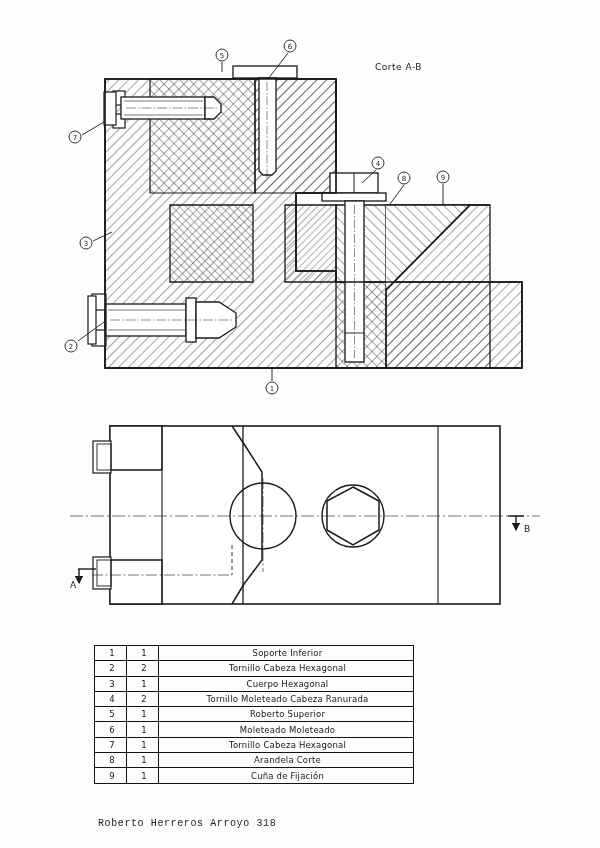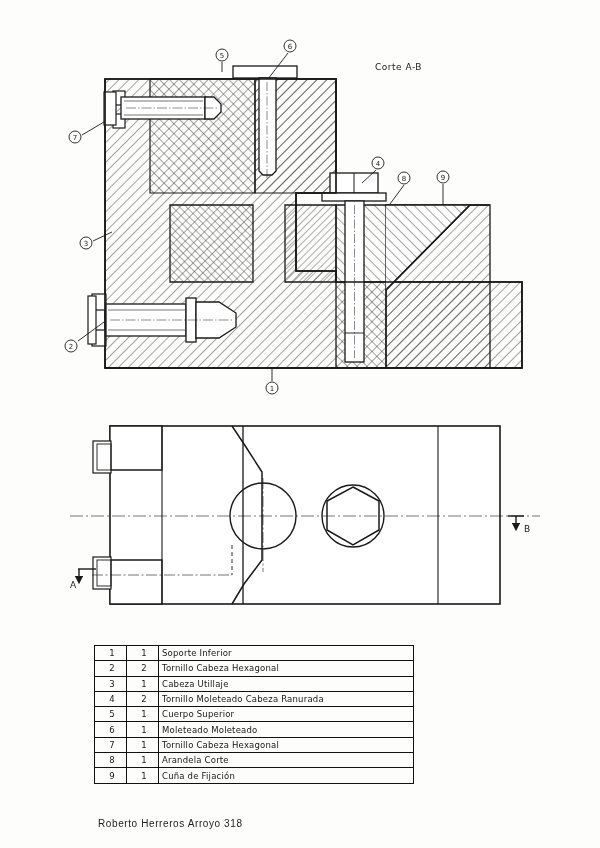--- a/index.html
+++ b/index.html
@@ -7,23 +7,23 @@
   #sheet{position:absolute;left:0;top:0;width:600px;height:848px;background:#fdfdfc;}
   svg{display:block;}
   .hand{font-family:"DejaVu Sans",sans-serif;font-size:9px;fill:#1a1a1a;}
   .balloonTxt{font-family:"DejaVu Sans",sans-serif;font-size:7px;fill:#1a1a1a;}
   
   #bom{position:absolute;left:94px;top:645px;width:320px;border:1.4px solid #111;border-collapse:collapse;background:transparent;}
   #bom td{border:0.9px solid #111;height:14.3px;padding:0 0 0 3px;font-size:8.5px;color:#171717;
           font-family:"DejaVu Sans",sans-serif;vertical-align:middle;letter-spacing:.2px;}
   .c-num{width:28px;text-align:center;}
   .c-qty{width:28px;text-align:center;}
-  .c-desc{padding-left:6px;}
+  .c-desc{padding-left:6px;text-align:center;}
   #sigline{position:absolute;left:98px;top:818px;font-size:10px;color:#1d1d1d;letter-spacing:.6px;
-           font-family:Liberation Sans, sans-serif;}
+           font-family:Liberation Mono, monospace;}
 </style>
 </head>
 <body>
 
 <div id="sheet">
 
   <svg width="600" height="848" viewBox="0 0 600 848">
     <defs>
 
       <pattern id="hatchR" width="7" height="7" patternUnits="userSpaceOnUse" patternTransform="rotate(45)">
@@ -208,31 +208,31 @@
           <td class="c-desc">Soporte Inferior</td>
         </tr>
         <tr>
           <td class="c-num">2</td>
           <td class="c-qty">2</td>
           <td class="c-desc">Tornillo Cabeza Hexagonal</td>
         </tr>
         <tr>
           <td class="c-num">3</td>
           <td class="c-qty">1</td>
-          <td class="c-desc">Cabeza Utillaje</td>
+          <td class="c-desc">Cuerpo Hexagonal</td>
         </tr>
         <tr>
           <td class="c-num">4</td>
           <td class="c-qty">2</td>
           <td class="c-desc">Tornillo Moleteado Cabeza Ranurada</td>
         </tr>
         <tr>
           <td class="c-num">5</td>
           <td class="c-qty">1</td>
-          <td class="c-desc">Cuerpo Superior</td>
+          <td class="c-desc">Roberto Superior</td>
         </tr>
         <tr>
           <td class="c-num">6</td>
           <td class="c-qty">1</td>
           <td class="c-desc">Moleteado Moleteado</td>
         </tr>
         <tr>
           <td class="c-num">7</td>
           <td class="c-qty">1</td>
           <td class="c-desc">Tornillo Cabeza Hexagonal</td>

